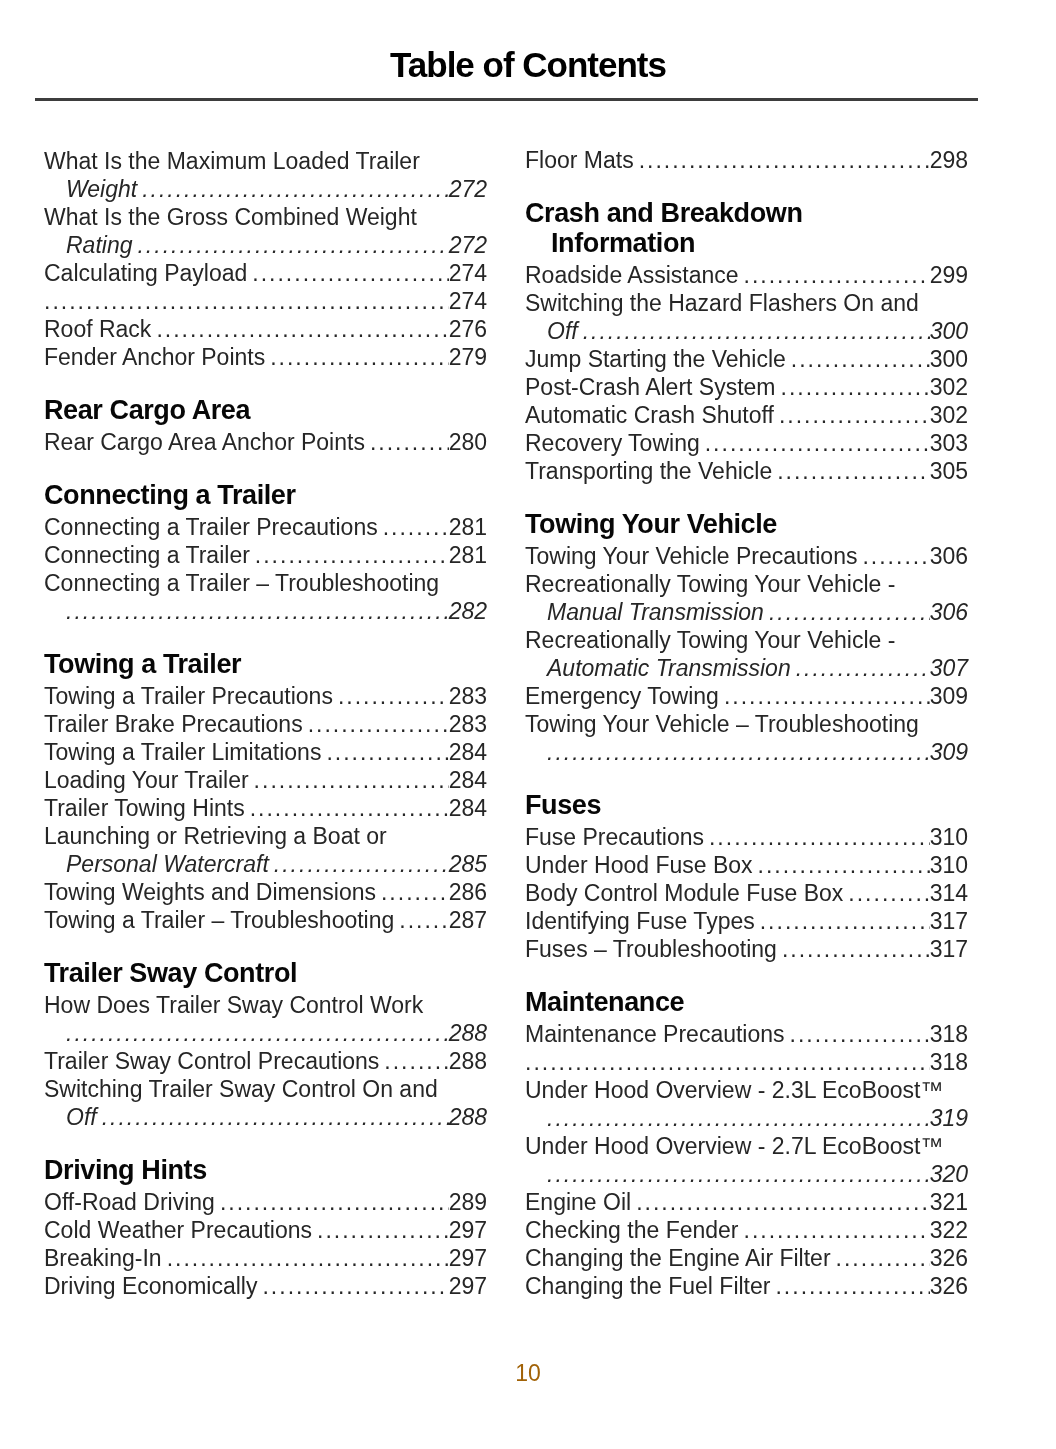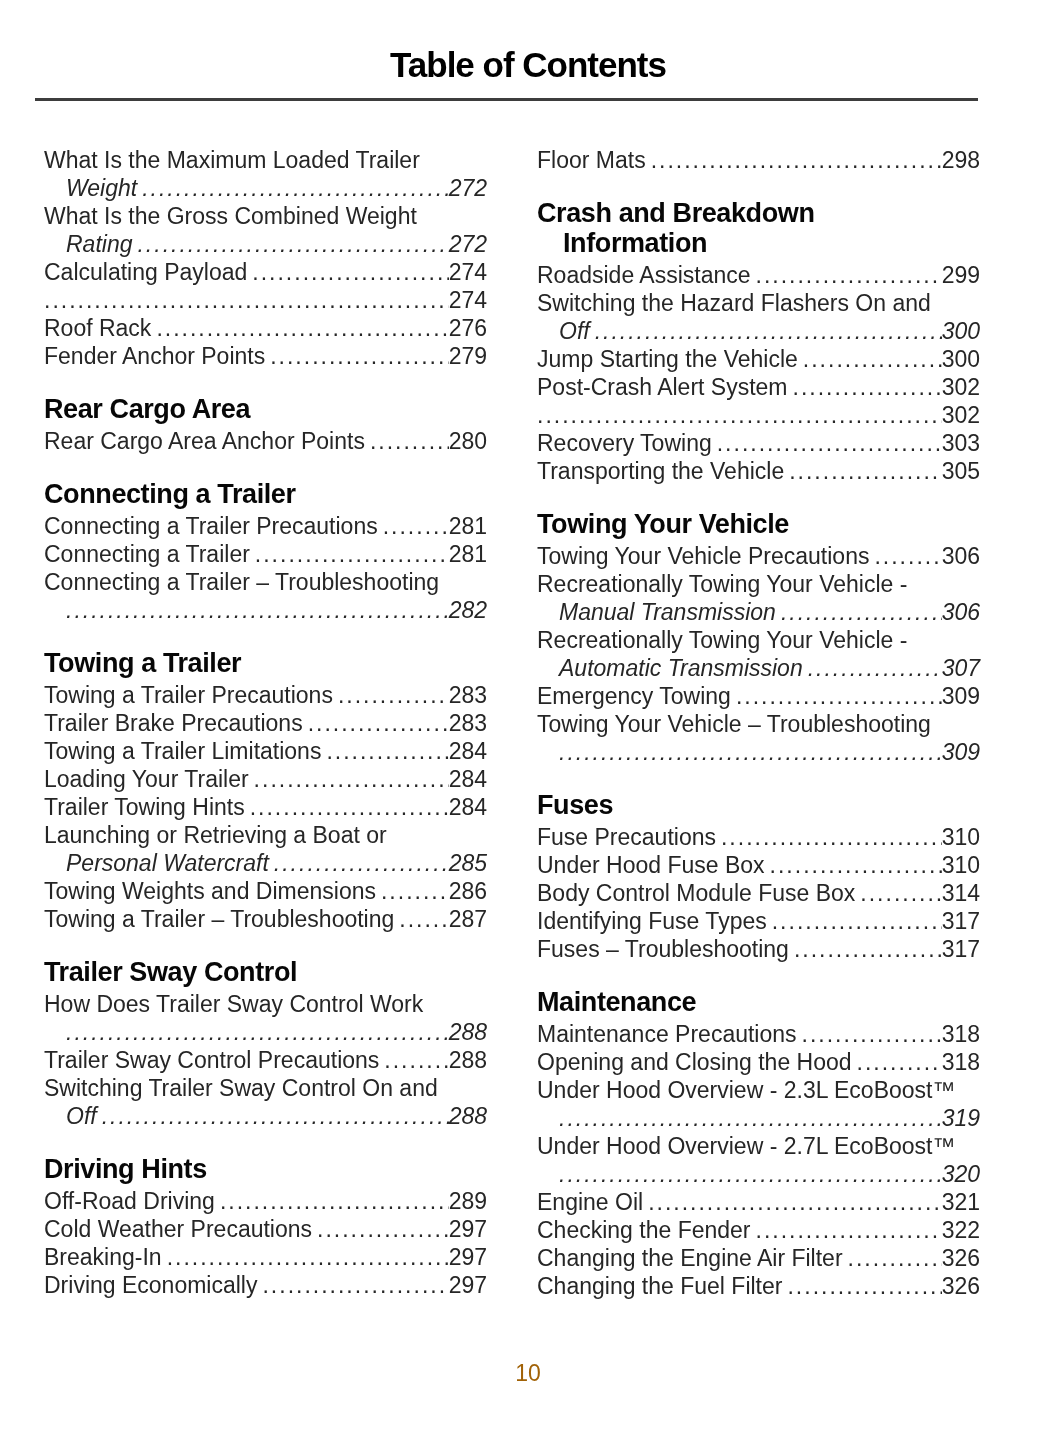--- a/index.html
+++ b/index.html
@@ -22,22 +22,23 @@
     letter-spacing: -1px;
     color: #000000;
   }
   .rule {
     height: 3px;
     background: #3d3d3d;
     margin: 15px 78px 0 35px;
   }
   .columns {
     display: flex;
-    gap: 50px;
+    gap: 38px;
     padding: 45px 0 0 44px;
+    align-items: center;
   }
   .col { width: 443px; flex: none; }
   .toc-section { margin-top: 24px; }
   .toc-section:first-child { margin-top: 0; }
   h2.sec-heading {
     margin: 0 0 3px 0;
     font-size: 27px;
     line-height: 30px;
     font-weight: 700;
     letter-spacing: -0.4px;
@@ -321,20 +322,21 @@
           </div>
           <div class="toc-entry">
             <div class="toc-line line-flex">
               <span class="entry-text">Post-Crash Alert System</span>
               <span class="leader">................................................................................................................................................................</span>
               <span class="page-num">302</span>
             </div>
           </div>
           <div class="toc-entry">
             <div class="toc-line line-flex">
+              <span class="entry-text">Automatic Crash Shutoff</span>
               <span class="leader">................................................................................................................................................................</span>
               <span class="page-num">302</span>
             </div>
           </div>
           <div class="toc-entry">
             <div class="toc-line line-flex">
               <span class="entry-text">Recovery Towing</span>
               <span class="leader">................................................................................................................................................................</span>
               <span class="page-num">303</span>
             </div>
@@ -435,21 +437,20 @@
           </h2>
           <div class="toc-entry">
             <div class="toc-line line-flex">
               <span class="entry-text">Maintenance Precautions</span>
               <span class="leader">................................................................................................................................................................</span>
               <span class="page-num">318</span>
             </div>
           </div>
           <div class="toc-entry">
             <div class="toc-line line-flex">
-              <span class="entry-text">Opening and Closing the Hood</span>
               <span class="leader">................................................................................................................................................................</span>
               <span class="page-num">318</span>
             </div>
           </div>
           <div class="toc-entry">
             <div class="toc-line">Under Hood Overview - 2.3L EcoBoost™</div>
             <div class="toc-line line-flex cont">
               <span class="leader">................................................................................................................................................................</span>
               <span class="page-num">319</span>
             </div>

